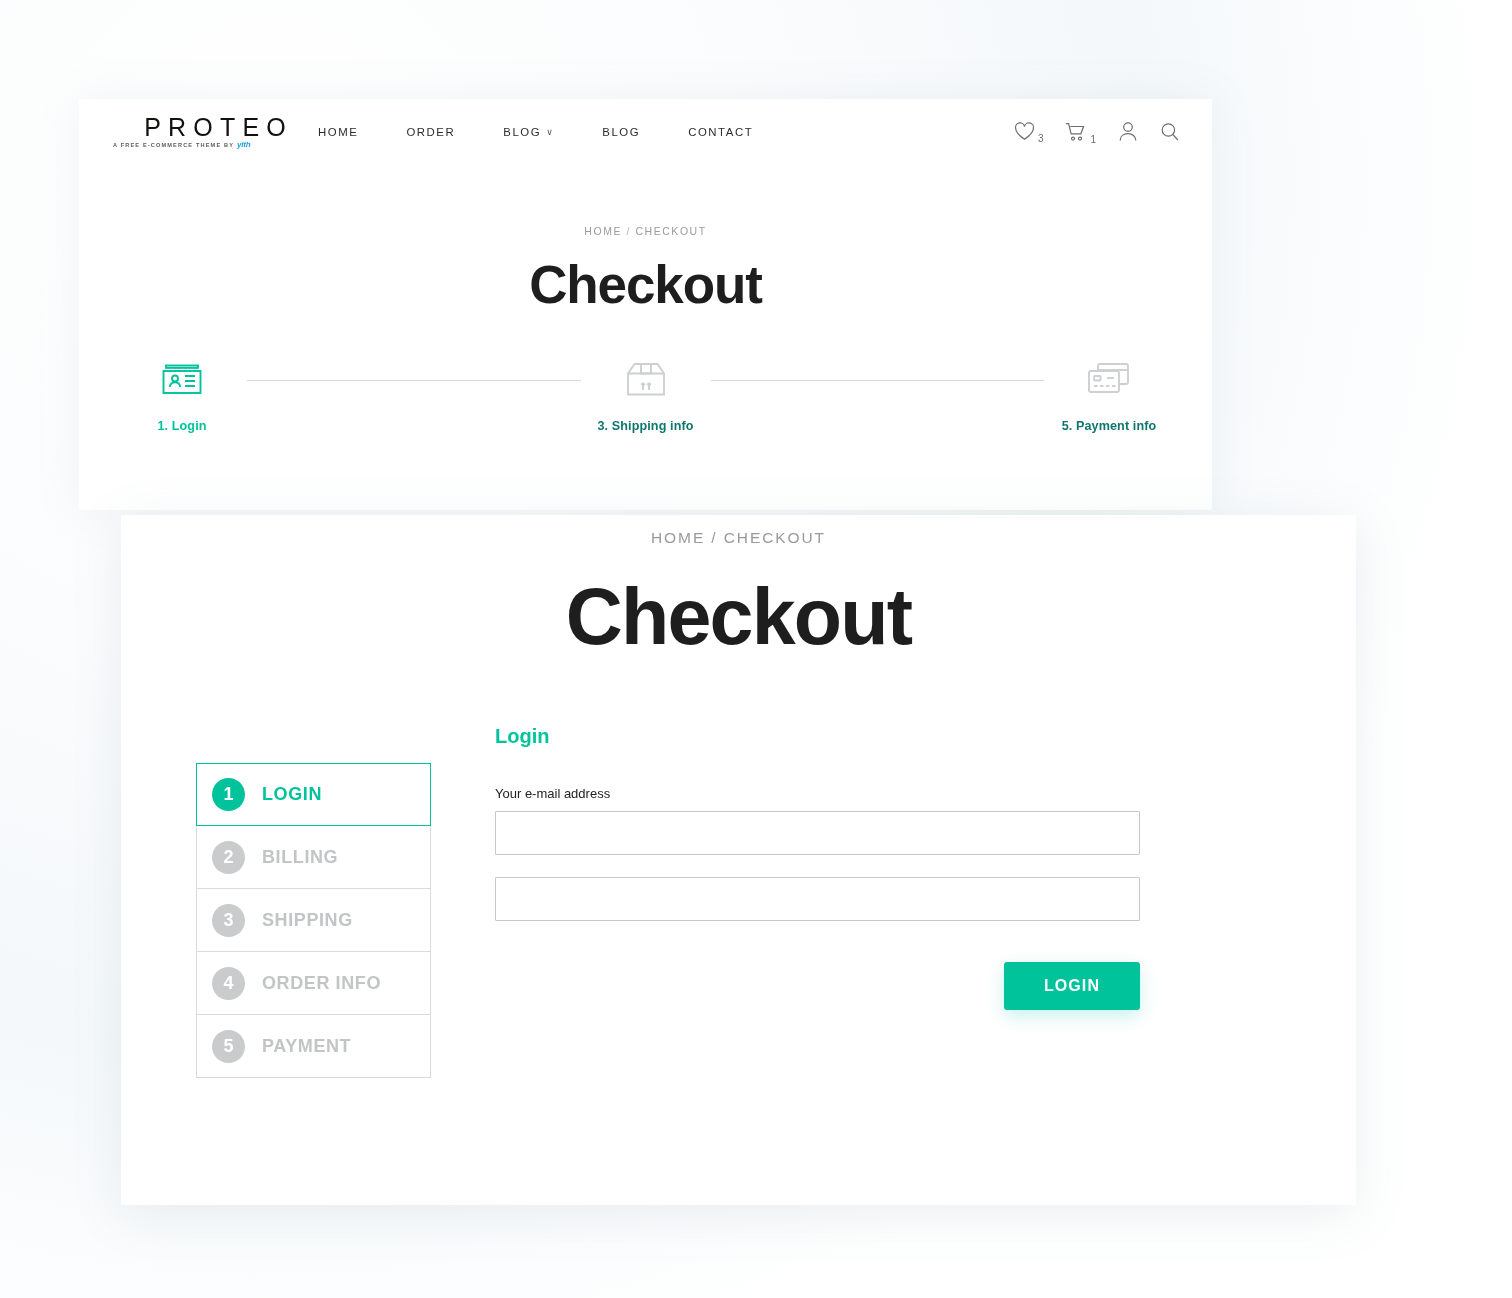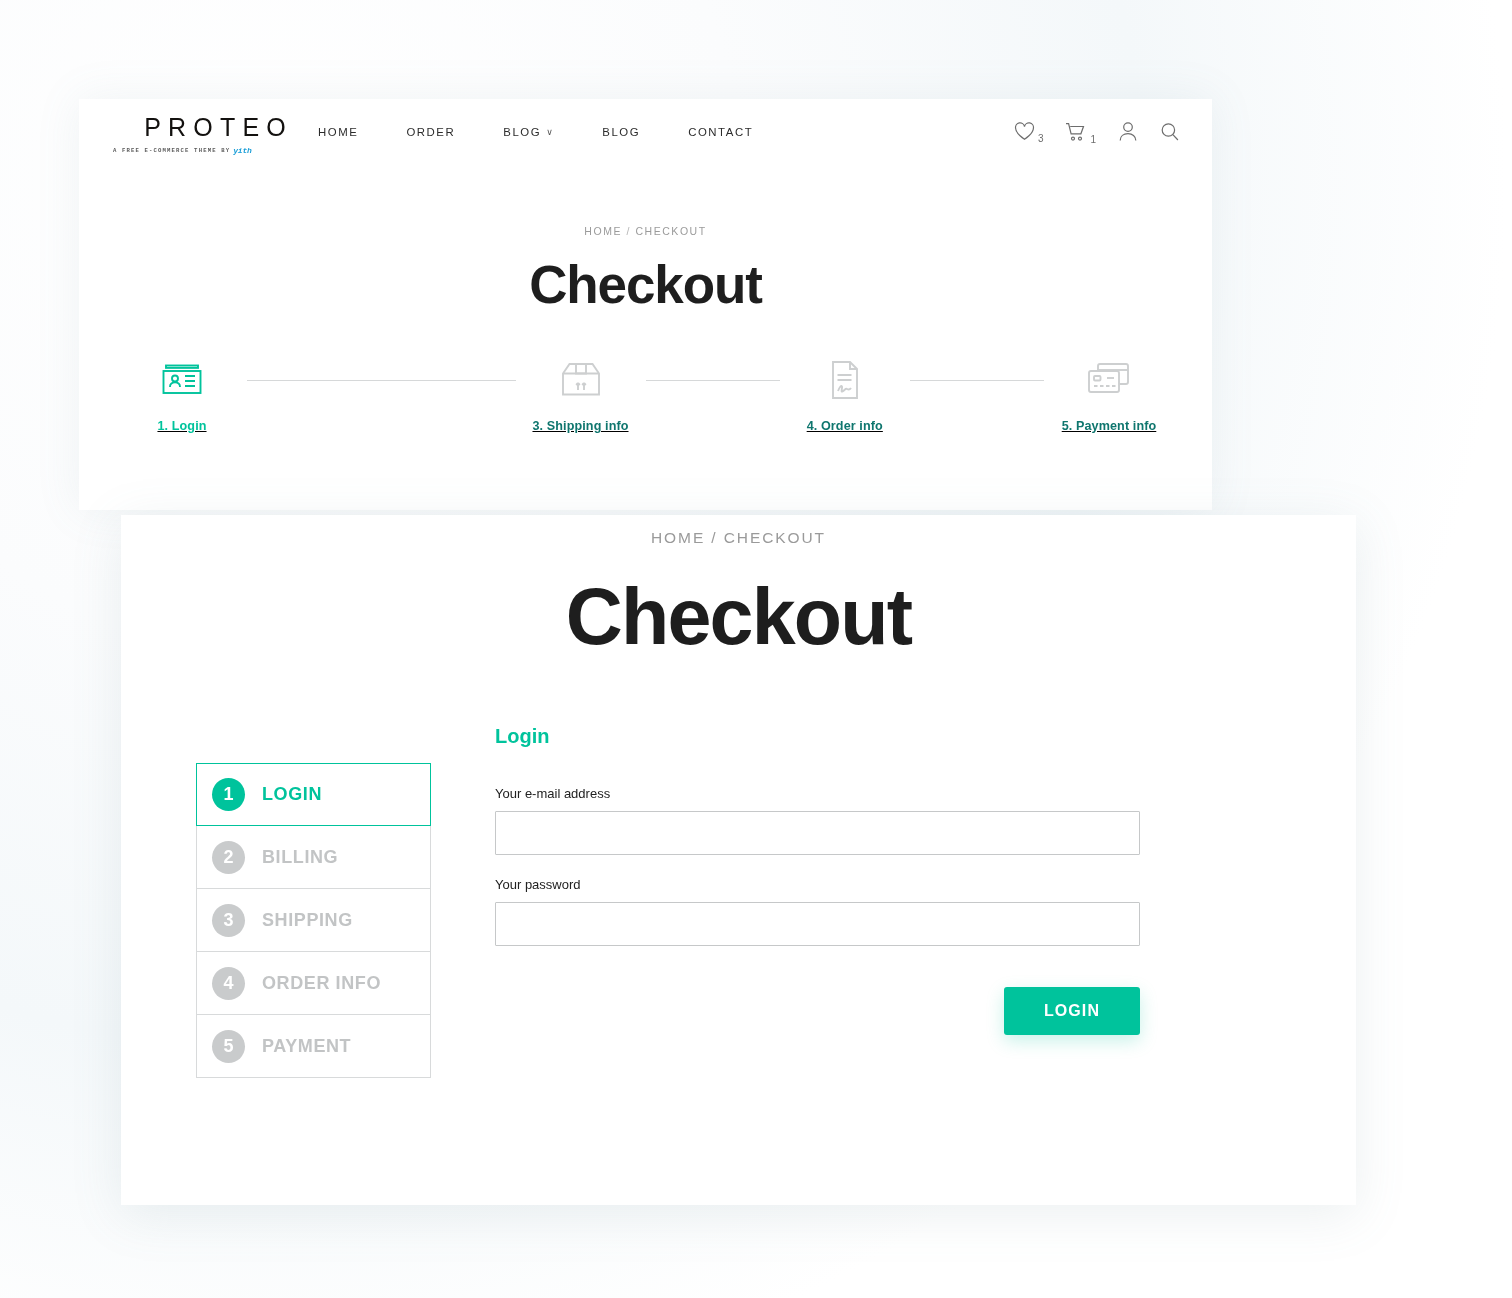--- a/index.html
+++ b/index.html
@@ -60,30 +60,28 @@
   }
   .logo-word {
     font-size: 25px;
     letter-spacing: 7.2px;
     font-weight: 400;
     color: #13110f;
     line-height: 1;
     font-family: "Liberation Sans", sans-serif;
   }
   .logo-tag {
-    margin-top: 6px;
     font-size: 5.6px;
     letter-spacing: 1.15px;
     color: #5c5c5c;
     font-weight: 700;
     white-space: nowrap;
     display: flex;
     align-items: center;
     gap: 3px;
-    font-family: Liberation Mono, monospace;
   }
   .logo-tag .yith {
     color: #1d9fd8;
     font-size: 8px;
     font-weight: 700;
     letter-spacing: -.2px;
     font-style: italic;
   }
 
   .main-nav {
@@ -152,21 +150,20 @@
   }
 
   
   .steps {
     position: absolute;
     left: 38px;
     right: 38px;
     top: 258px;
     display: flex;
     align-items: flex-start;
-    text-decoration: underline;
   }
   .step {
     width: 130px;
     flex: 0 0 130px;
     text-align: center;
   }
   .step-ico {
     height: 46px;
     display: flex;
     align-items: center;
@@ -437,31 +434,20 @@
           <path d="M5 14.5h36"></path>
           <path d="M20 31v-7M20 24l-1.8 2M20 24l1.8 2"></path>
           <path d="M26 31v-7M26 24l-1.8 2M26 24l1.8 2"></path>
         </svg>
       </div>
       <div class="step-lbl">3. Shipping info</div>
     </div>
 
     <div class="connector"></div>
 
-    <div class="step muted">
-      <div class="step-ico">
-        <svg width="42" height="44" viewBox="0 0 42 44" fill="none" stroke="#cdcfd0" stroke-width="1.9">
-          <path d="M9 4h17l7 7v29H9z"></path>
-          <path d="M26 4v7h7"></path>
-          <path d="M13.5 17h14M13.5 22h14"></path>
-          <path d="M14 33c2-5 3.5-6 4-4.5s-1.5 6 .5 5 3-3.5 4.5-2.5 3 .5 4-1"></path>
-        </svg>
-      </div>
-      <div class="step-lbl">4. Order info</div>
-    </div>
 
     <div class="connector"></div>
 
     <div class="step muted">
       <div class="step-ico">
         <svg width="50" height="40" viewBox="0 0 50 40" fill="none" stroke="#cdcfd0" stroke-width="1.9">
           <rect x="14" y="4" width="30" height="20" rx="2"></rect>
           <path d="M14 10h30"></path>
           <rect x="5" y="11" width="30" height="21" rx="2" fill="#fff"></rect>
           <rect x="10" y="16" width="6.5" height="4.5" rx="1"></rect>
@@ -518,21 +504,20 @@
 
     <div class="form-col">
 
       <div class="form-title">Login</div>
 
       <div class="field-label">Your e-mail address</div>
       <input class="field-input" type="text" placeholder="" style="">
 
       <div class="field-gap"></div>
 
-      <div class="field-label">Your password</div>
       <input class="field-input" type="password" placeholder="" style="">
 
       <div class="btn-row">
         <button class="btn-login">LOGIN</button>
       </div>
 
     </div>
 
   </div>
 </div>

